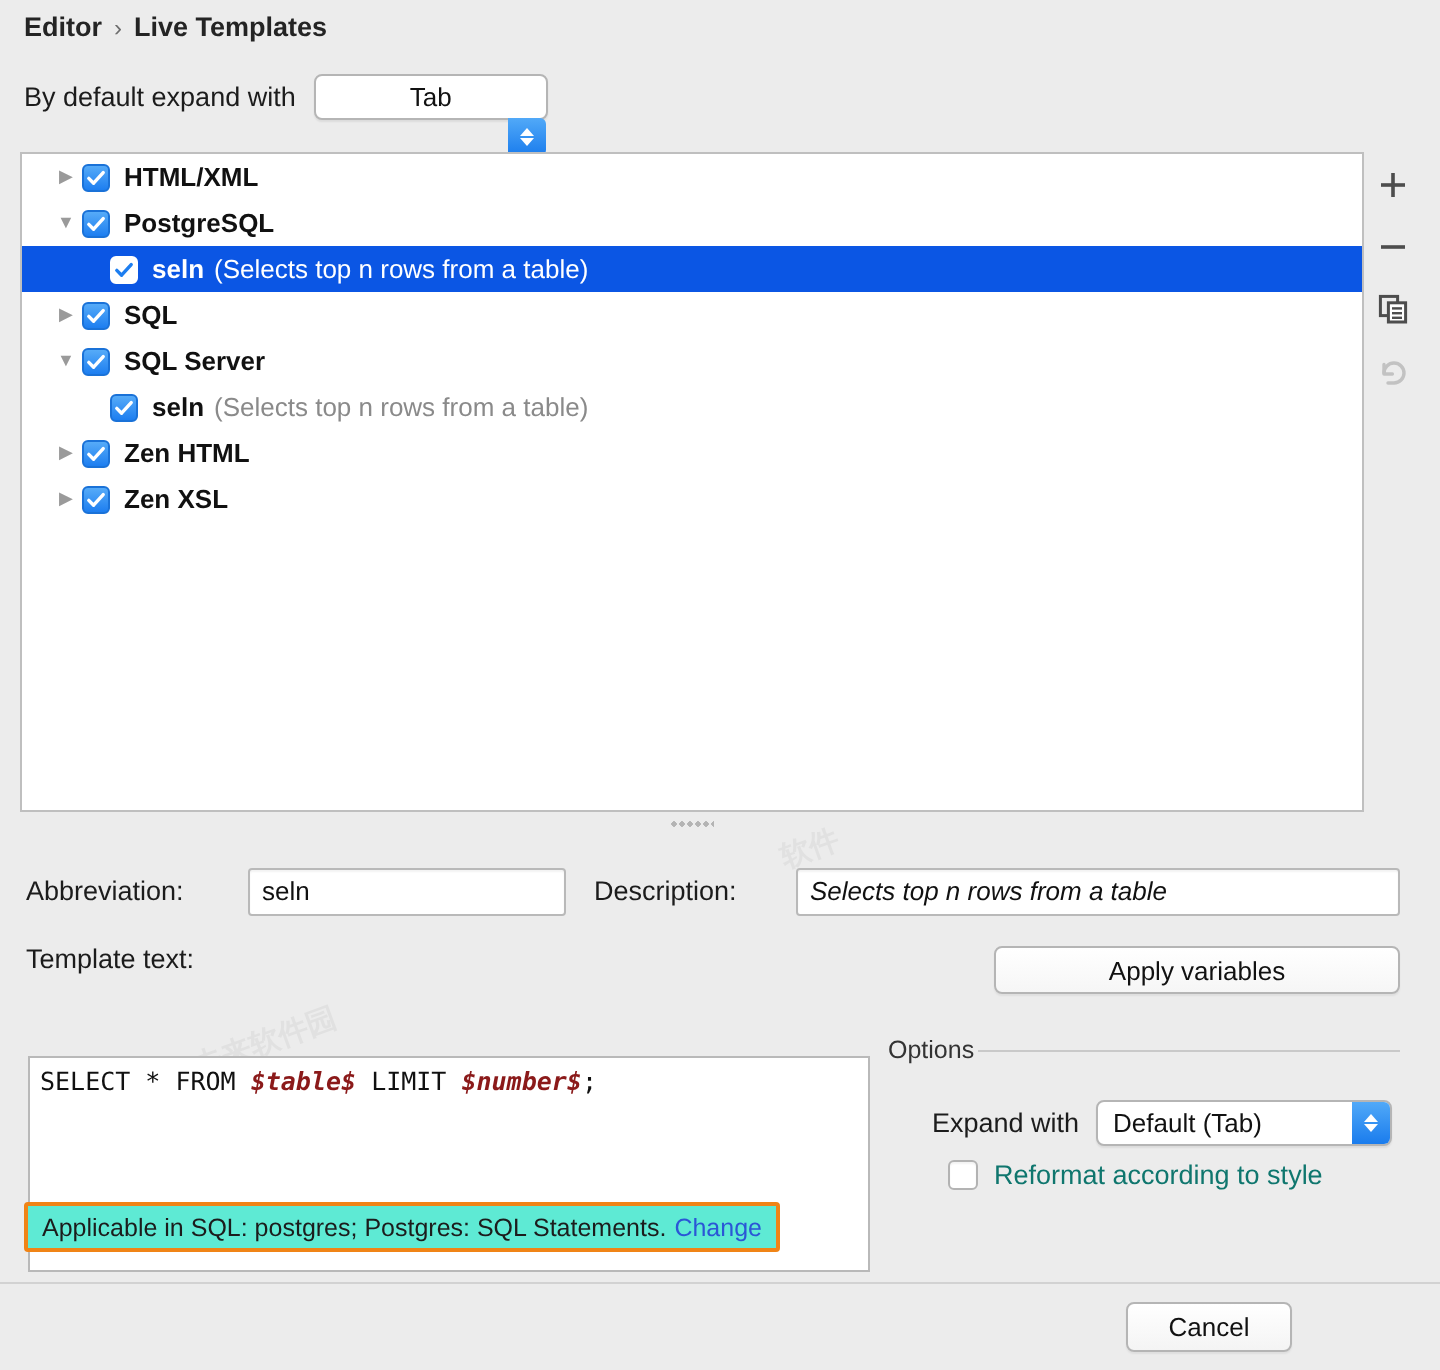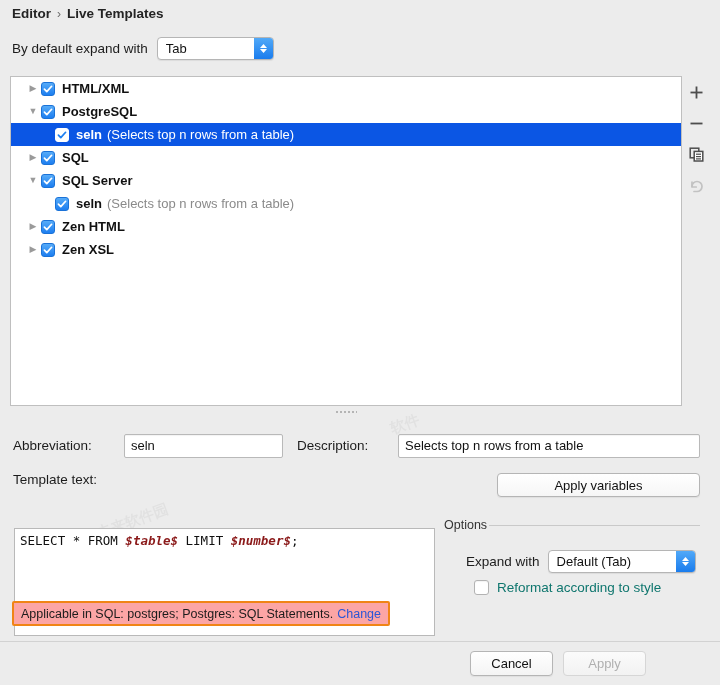--- a/index.html
+++ b/index.html
@@ -124,21 +124,21 @@
     background:#fff; border:1px solid #b9b9b9;
     border-radius:2px; height:24px;
     font-size:13px; color:#111;
     padding:0 6px; line-height:22px;
     white-space:nowrap; overflow:hidden;
     box-shadow:inset 0 1px 1px rgba(0,0,0,.05);
   }
   #abbrev-label  { position:absolute; left:13px; top:438px; }
   #abbrev-input  { position:absolute; left:124px; top:434px; width:159px; }
   #desc-label    { position:absolute; left:297px; top:438px; }
-  #desc-input    { position:absolute; left:398px; top:434px; width:302px; }
+  #desc-input    { position:absolute; left:398px; top:434px; width:302px;font-style:italic; }
 
   #tmpl-label { position:absolute; left:13px; top:472px; }
   #tmpl-text {
     position:absolute; left:14px; top:488px;
     width:421px; height:108px;
     background:#fff; border:1px solid #b9b9b9;
     padding:3px 5px;
     font-family:"DejaVu Sans Mono","Liberation Mono", monospace;
     font-size:12.5px; color:#111; line-height:17px;
     overflow:hidden;
@@ -186,21 +186,21 @@
   #reformat-row .lbl { font-size:13.5px; color:#0f766e; }
 
   
   #context-bar {
     position:absolute; left:12px; top:601px;
     height:25px; padding:0 7px;
     border:2px solid #f08416;
     border-radius:2px;
     display:flex; align-items:center;
     font-size:12.5px; color:#1c1c1c;
-    background:#fca5a5;
+    background:#5eead4;
   }
   #context-bar .link {
     color:#2b56d6; margin-left:4px; cursor:pointer;
   }
 
   
   #footer-sep {
     position:absolute; left:0; top:641px; width:720px; height:1px;
     background:#d2d2d2;
   }
@@ -248,21 +248,21 @@
 <div class="wm" style="left:390px; top:415px;">软件</div>
 
 <div id="breadcrumb">
   <span>Editor</span>
   <span class="sep">›</span>
   <span>Live Templates</span>
 </div>
 
 <div id="expand-row">
   <span class="lbl">By default expand with</span>
-  <div class="popup" style="width:117px;">
+  <div class="popup" style="width:117px;flex-direction:column;">
     <span class="val">Tab</span>
     <span class="arrows">
       <span class="ch">
           <svg width="7" height="4" viewBox="0 0 7 4">
             <path d="M3.5 0 L7 4 L0 4 Z" fill="#fff"></path>
           </svg>
         </span>
       <span class="ch">
           <svg width="7" height="4" viewBox="0 0 7 4">
             <path d="M3.5 4 L0 0 L7 0 Z" fill="#fff"></path>
@@ -421,14 +421,13 @@
 </div>
 
 <div id="context-bar">
   <span>Applicable in SQL: postgres; Postgres: SQL Statements.</span>
   <span class="link">Change</span>
 </div>
 
 <div id="footer-sep"></div>
 <div id="footer">
   <div class="btn normal">Cancel</div>
-  <div class="btn disabled">Apply</div>
 </div>
 
 </body></html>

